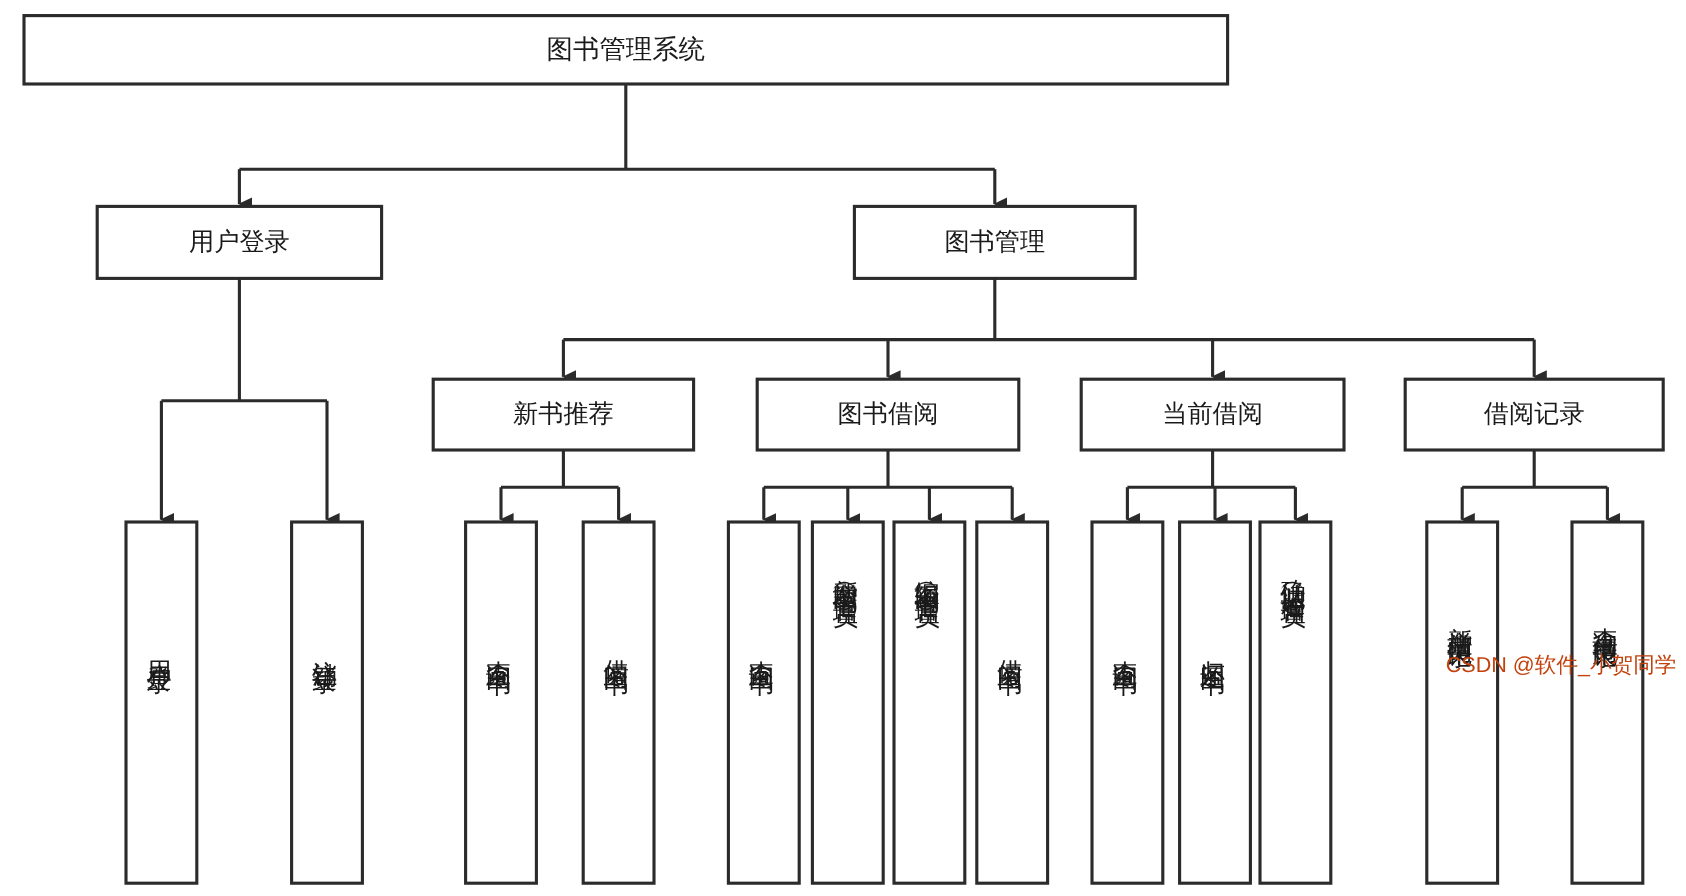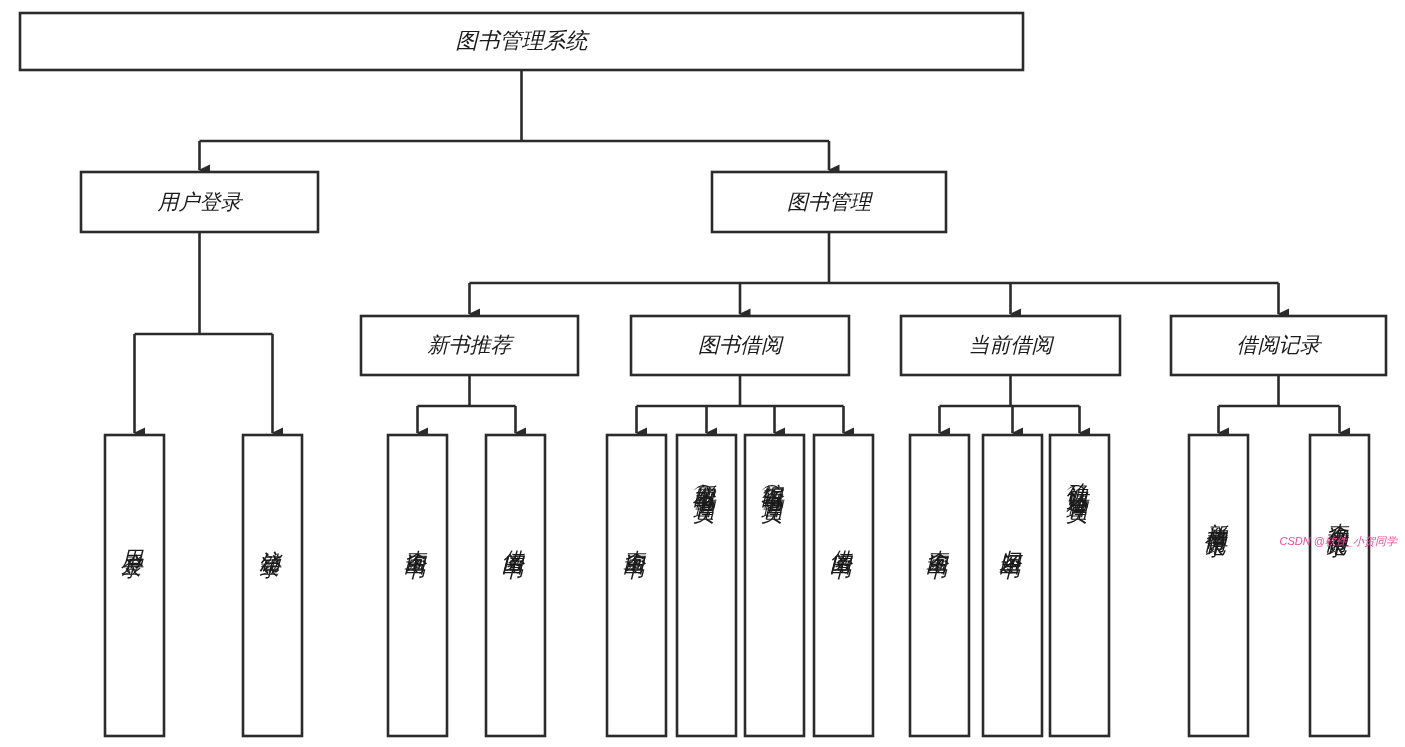--- a/index.html
+++ b/index.html
@@ -11,21 +11,20 @@
     width: 1405px;
     height: 747px;
     font-family: "Liberation Sans", "DejaVu Sans", sans-serif;
     overflow: hidden;
     position: relative;
   }
   #diagram-root {
     position: relative;
     width: 1405px;
     height: 571px;
-    font-style: italic;
   }
   svg#flow {
     position: absolute;
     top: 0;
     left: 0;
     width: 1405px;
     height: 747px;
   }
   .node-box {
     fill: #ffffff;
@@ -66,24 +65,24 @@
     line-height: 1;
     color: #1a1a1a;
     letter-spacing: 3px;
     white-space: nowrap;
     text-align: left;
     pointer-events: none;
   }
   .watermark {
     position: absolute;
     right: 8px;
-    bottom: 22px;
+    bottom: 5px;
     font-family: "Liberation Sans", "DejaVu Sans", sans-serif;
-    font-size: 11px;
-    color: #ec4899;
+    font-size: 18px;
+    color: #c2410c;
     white-space: nowrap;
   }
 </style>
 </head>
 <body>
 
 <div id="diagram-root">
 
   <svg id="flow" viewBox="0 0 1405 747">
     <defs>

